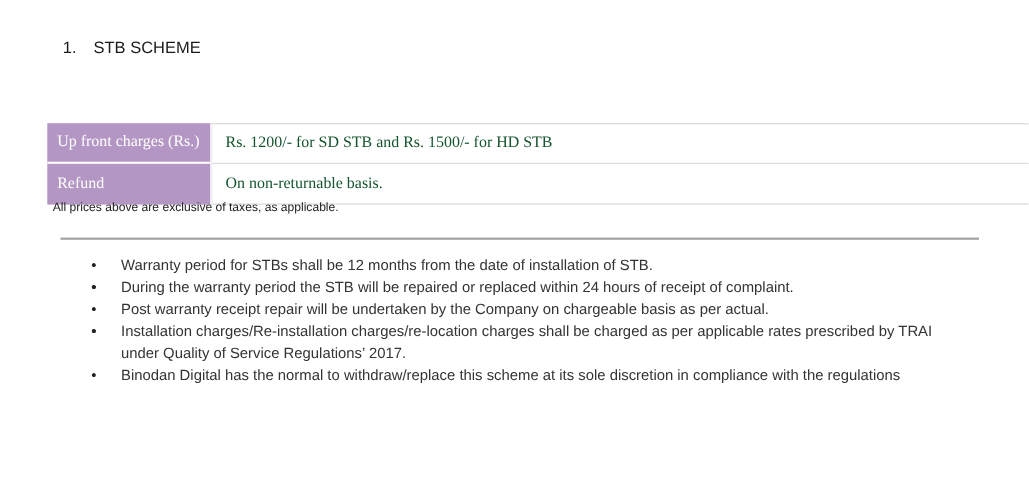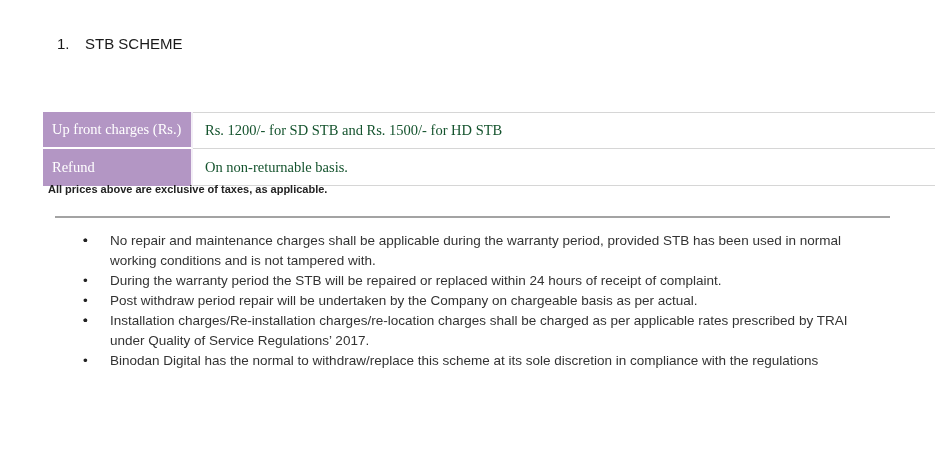--- a/index.html
+++ b/index.html
@@ -58,21 +58,21 @@
     border-left: none;
   }
   .scheme-table tr + tr td.value-cell { border-top: none; }
 
   
   .tax-note {
     position: absolute;
     left: 48px;
     top: 183px;
     font-size: 11px;
-    font-weight: 700;
+    font-weight: 400;
     color: #222222;
   }
 
   
   .divider {
     position: absolute;
     left: 55px;
     top: 216px;
     width: 835px;
     height: 2px;
@@ -123,32 +123,32 @@
   </tbody>
 </table>
 
 <div class="tax-note">All prices above are exclusive of taxes, as applicable.</div>
 
 <div class="divider"></div>
 
 <ul class="terms">
   <li>
     <span class="bullet">•</span>
+    <span>Warranty period for STBs shall be 12 months from the date of installation of STB.</span>
   </li>
   <li>
     <span class="bullet">•</span>
-    <span>No repair and maintenance charges shall be applicable during the warranty period, provided STB has been used in normal working conditions and is not tampered with.</span>
   </li>
   <li>
     <span class="bullet">•</span>
     <span>During the warranty period the STB will be repaired or replaced within 24 hours of receipt of complaint.</span>
   </li>
   <li>
     <span class="bullet">•</span>
-    <span>Post withdraw period repair will be undertaken by the Company on chargeable basis as per actual.</span>
+    <span>Post warranty receipt repair will be undertaken by the Company on chargeable basis as per actual.</span>
   </li>
   <li>
     <span class="bullet">•</span>
   </li>
   <li>
     <span class="bullet">•</span>
     <span>Installation charges/Re-installation charges/re-location charges shall be charged as per applicable rates prescribed by TRAI under Quality of Service Regulations’ 2017.</span>
   </li>
   <li>
     <span class="bullet">•</span>

